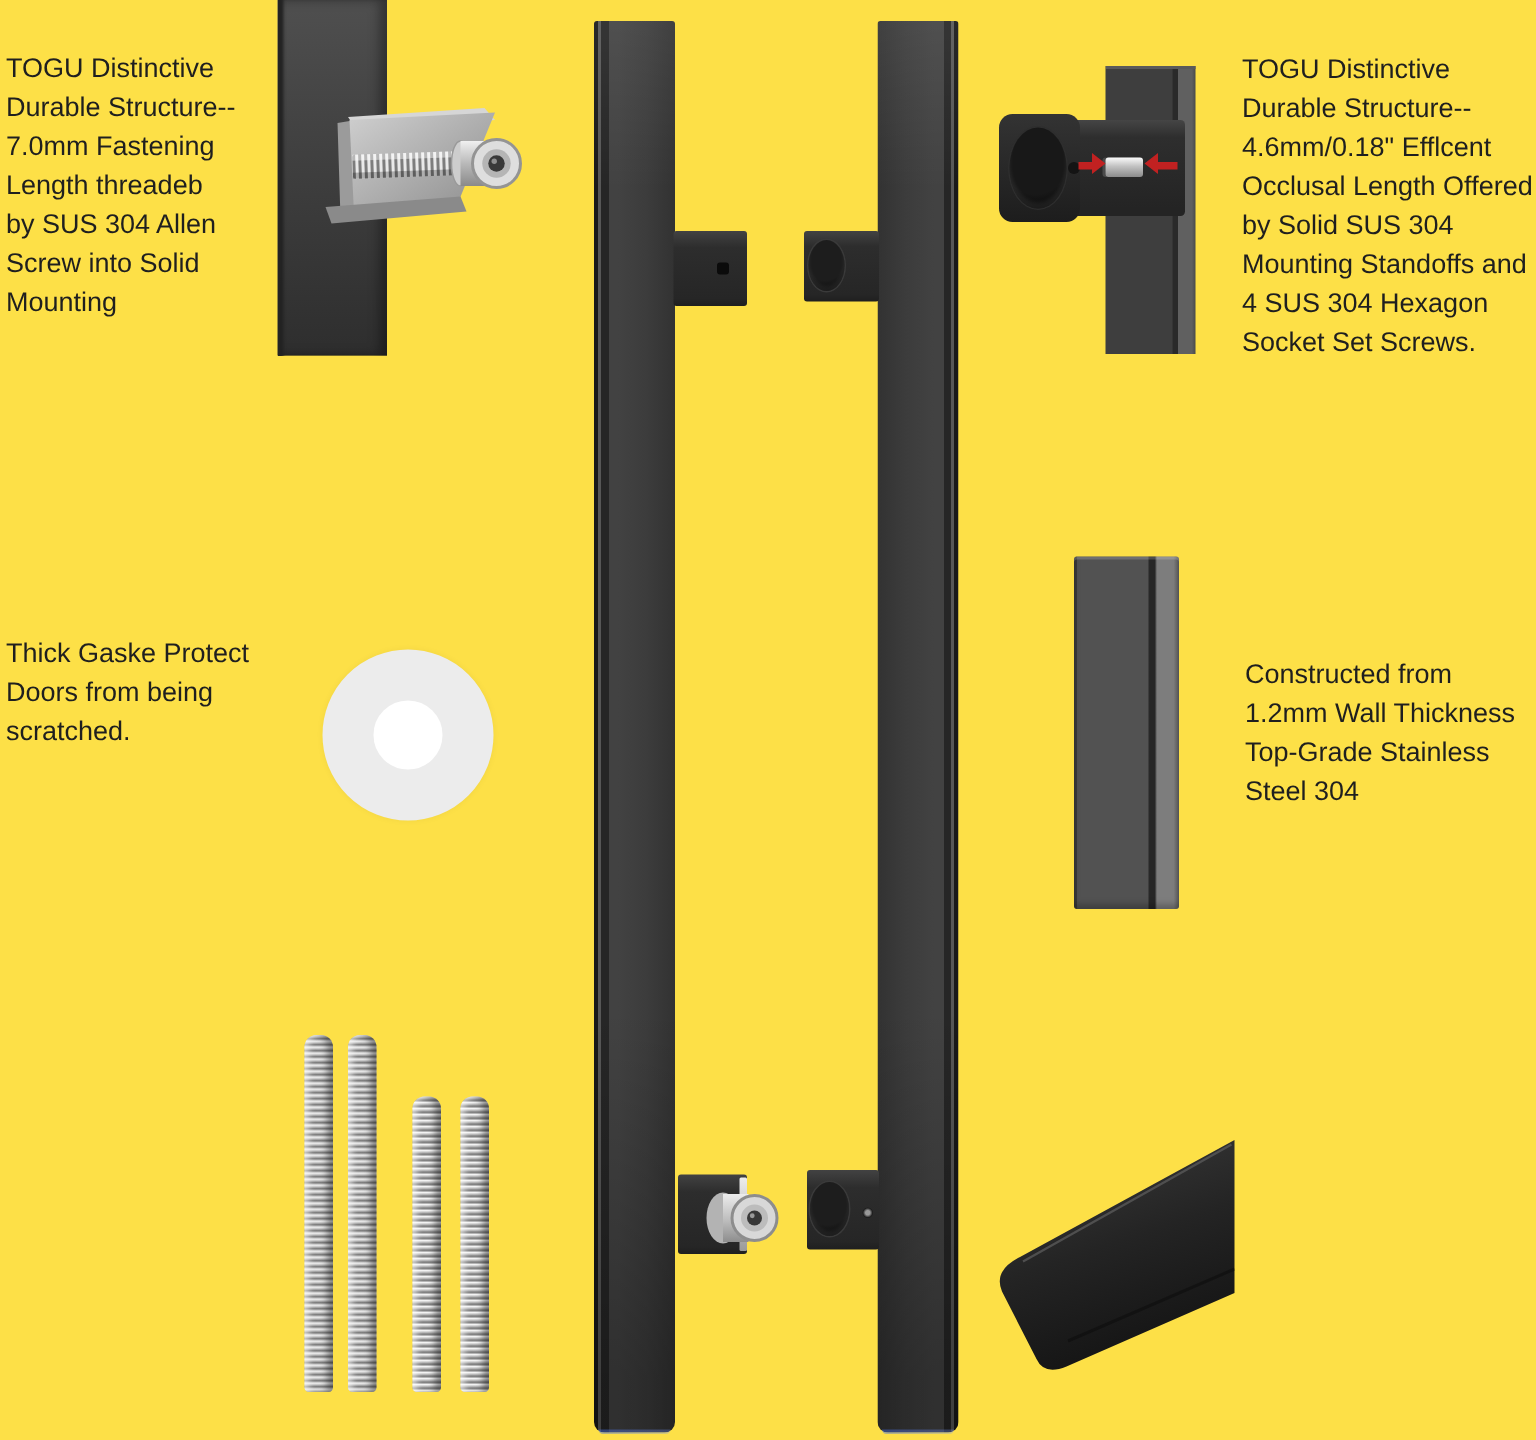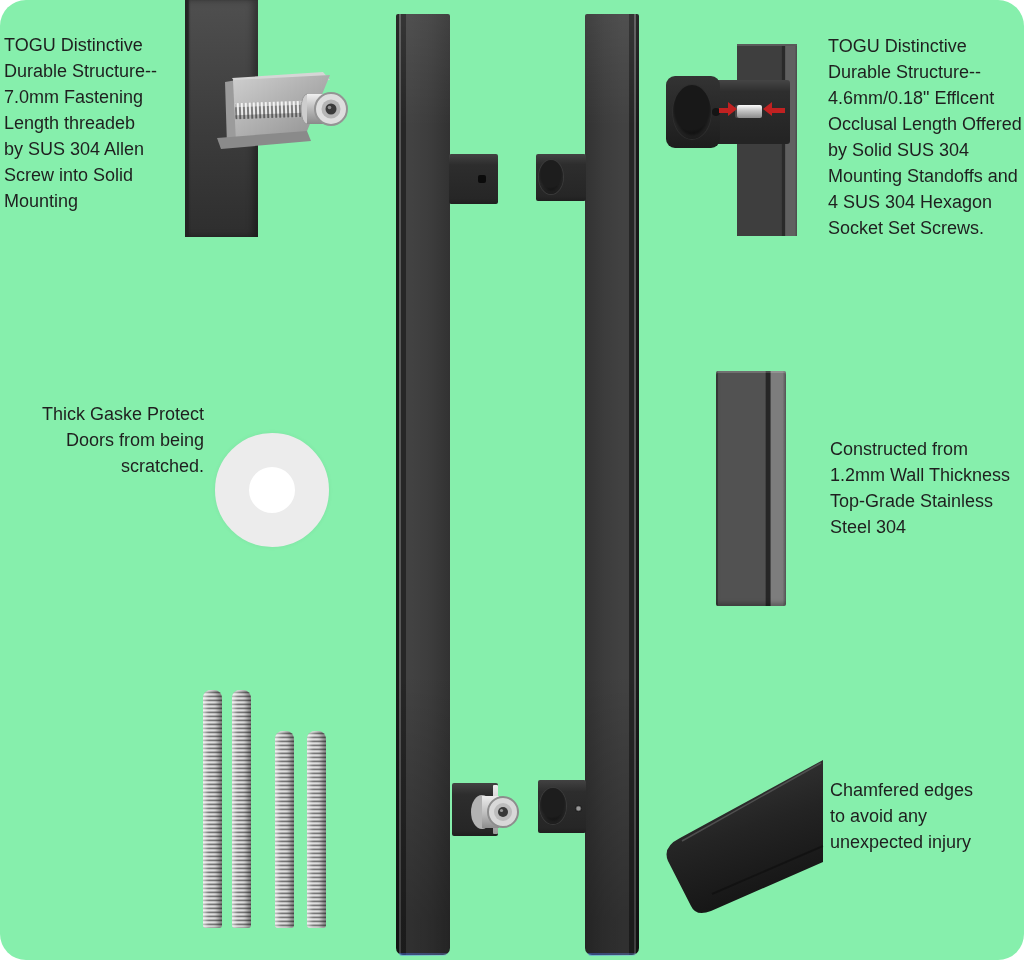--- a/index.html
+++ b/index.html
@@ -1,22 +1,22 @@
 <!DOCTYPE html>
 <html><head>
 <meta charset="utf-8">
 <style>
   html,body{margin:0;padding:0;background:#ffffff;}
-  .canvas{position:relative;width:1024px;height:960px;background:#86efac;overflow:hidden;
-          font-family:"Liberation Sans","DejaVu Sans",sans-serif;border-radius:26px;}
+  .canvas{position:relative;width:1024px;height:960px;background:#fde047;overflow:hidden;
+          font-family:"Liberation Sans","DejaVu Sans",sans-serif;}
   
   .ann{position:absolute;font-size:18px;line-height:26px;color:#1f1f1f;white-space:pre-line;}
   .ann-tl{left:4px;top:32px;width:182px;}
   .ann-tr{left:828px;top:33px;width:200px;}
-  .ann-ml{left:4px;top:401px;width:200px;text-align:right;}
+  .ann-ml{left:4px;top:422px;width:200px;}
   .ann-mr{left:830px;top:436px;width:196px;}
   .ann-bl{left:4px;top:768px;width:214px;}
   .ann-br{left:830px;top:777px;width:192px;}
 
   
   .bar{position:absolute;top:14px;height:941px;width:54px;border-radius:2px 2px 7px 7px;}
   .bar-left{left:396px;
     background:
       linear-gradient(180deg,rgba(255,255,255,.07),rgba(255,255,255,0) 12%,rgba(0,0,0,0) 70%,rgba(0,0,0,.28) 96%),
       linear-gradient(90deg,#191919 0 3px,#575757 3px 5px,#262626 5px 10px,#424242 10px 30%,#3c3c3c 65%,#323232 100%);}
@@ -107,23 +107,20 @@
 Mounting Standoffs and
 4 SUS 304 Hexagon
 Socket Set Screws.</div>
   <div class="ann ann-ml">Thick Gaske Protect
 Doors from being
 scratched.</div>
   <div class="ann ann-mr">Constructed from
 1.2mm Wall Thickness
 Top-Grade Stainless
 Steel 304</div>
-  <div class="ann ann-br">Chamfered edges
-to avoid any
-unexpected injury</div>
 
   <div class="inset-bar-l"></div>
   <svg class="svgabs" style="left:205px;top:68px;" width="150" height="90" viewBox="0 0 150 90">
     <defs>
       <linearGradient id="bface" x1="0" y1="0" x2="1" y2="1">
         <stop offset="0" stop-color="#cfcfcf"></stop>
           <stop offset="1" stop-color="#8d8d8d"></stop>
       </linearGradient>
       <linearGradient id="cyl" x1="0" y1="0" x2="0" y2="1">
         <stop offset="0" stop-color="#f0f0f0"></stop>

